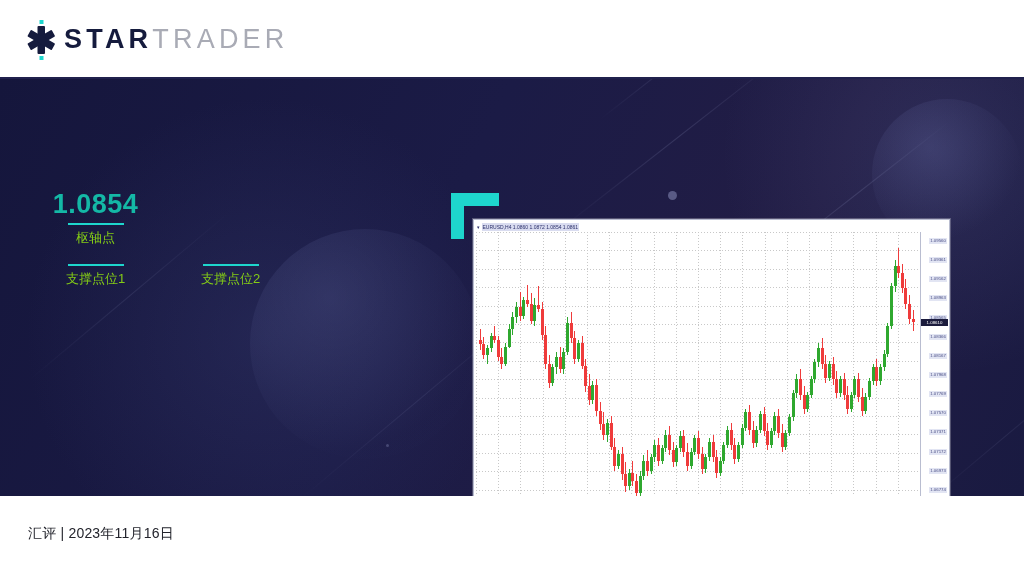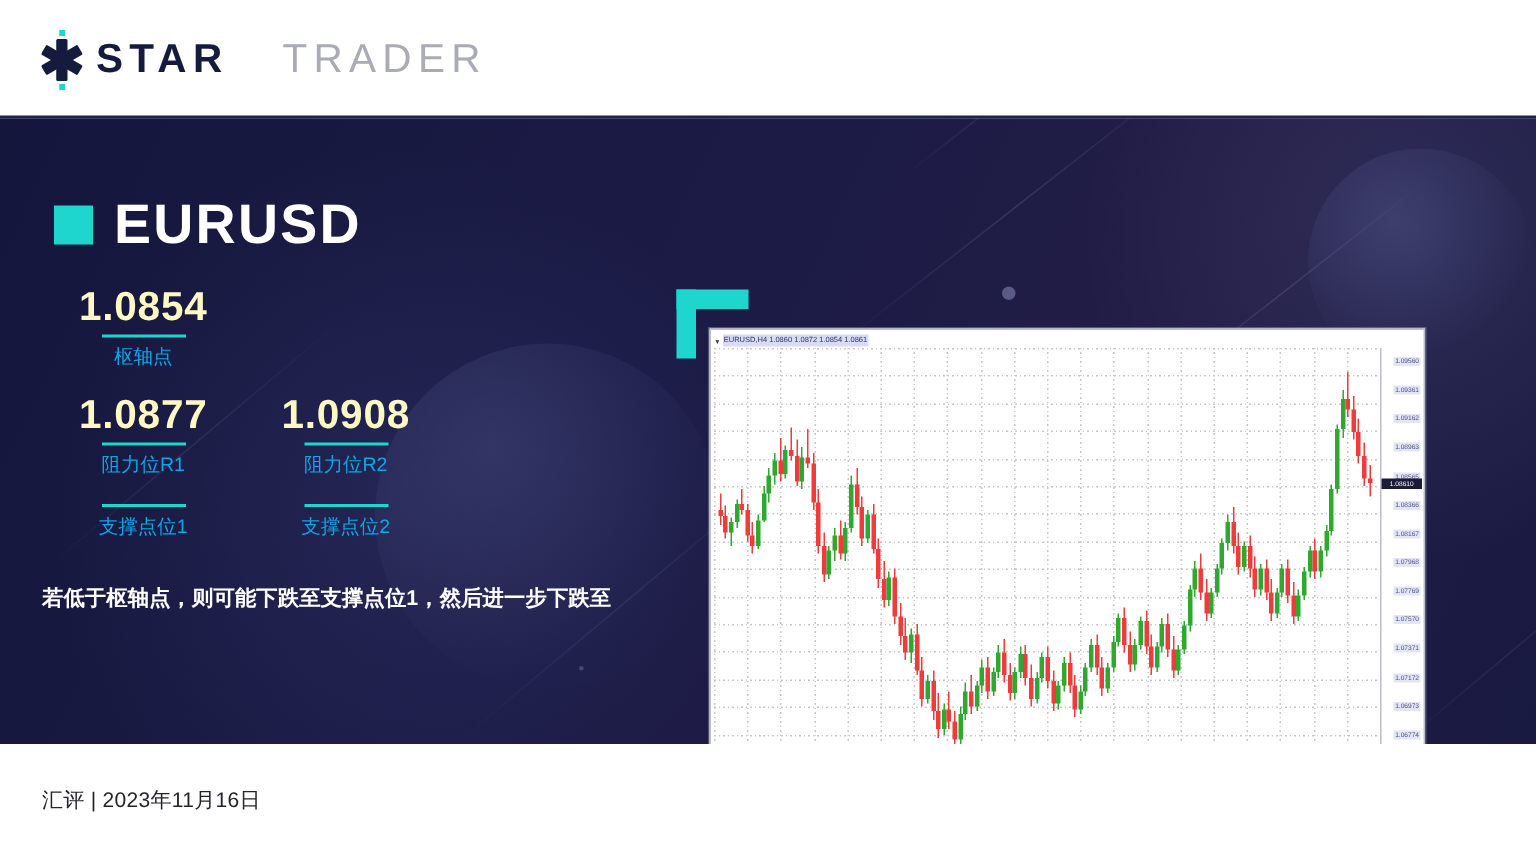--- a/index.html
+++ b/index.html
@@ -15,21 +15,21 @@
   .header {
     position:absolute; left:0; top:0; width:1024px; height:79px;
     background:#ffffff;
     display:flex; align-items:center;
   }
   .logo-wrap { display:flex; align-items:center; margin-left:24px; }
   .logo-mark { position:relative; width:34px; height:40px; margin-right:6px; }
   .logo-mark svg { display:block; }
   .logo-text { font-size:27px; letter-spacing:4.2px; font-weight:700; line-height:1; }
   .logo-star { color:#151b3d; }
-  .logo-trader { color:#a9abb5; font-weight:400;margin-left:36px; }
+  .logo-trader { color:#a9abb5; font-weight:400; }
   .header-rule {
     position:absolute; left:0; top:77px; width:1024px; height:2px;
     background:#20214d;
   }
 
   
   .stage {
     position:absolute; left:0; top:79px; width:1024px; height:417px;
     background:#171840;
     overflow:hidden;
@@ -70,24 +70,24 @@
   .pair-name {
     font-size:37px; font-weight:700; color:#ffffff; letter-spacing:1.5px; line-height:1;
   }
 
   .levels { position:absolute; left:0; top:110px; width:440px; }
   .lv-row { display:flex; }
   .lv {
     width:135px; text-align:center; margin-bottom:14px;
   }
   .lv-val {
-    font-size:27px; font-weight:700; color:#fef9c3; letter-spacing:.5px; line-height:1.15;
+    font-size:27px; font-weight:700; color:#14b8a6; letter-spacing:.5px; line-height:1.15;
   }
   .lv-ul { width:56px; height:2px; background:#1ed6cd; margin:3px auto 4px auto; }
-  .lv-lab { font-size:13px; color:#0ea5e9; font-weight:500; }
+  .lv-lab { font-size:13px; color:#84cc16; font-weight:500; }
 
   .row-pivot { padding-left:28px; }
   .row-r     { padding-left:28px; }
   .row-s     { padding-left:28px; }
 
   
   .analysis { position:absolute; left:28px; top:310px; width:390px; }
   .an-title {
     font-size:15px; font-weight:700; color:#ff2e6e; margin-bottom:8px; letter-spacing:.3px;
   }
@@ -185,60 +185,43 @@
   <div class="dot dot-2"></div>
 
   <div class="streak s1"></div>
   <div class="streak s2"></div>
   <div class="streak s3"></div>
   <div class="streak s4"></div>
   <div class="streak s5"></div>
   <div class="streak s6"></div>
 
   <div class="panel">
-    <div class="pair-row">
-      <span class="pair-sq"></span>
-      <span class="pair-name">EURUSD</span>
-    </div>
 
     <div class="levels">
       <div class="lv-row row-pivot">
         <div class="lv">
           <div class="lv-val">1.0854</div>
           <div class="lv-ul"></div>
           <div class="lv-lab">枢轴点</div>
-        </div>
-      </div>
-      <div class="lv-row row-r">
-        <div class="lv">
-          <div class="lv-val">1.0877</div>
-          <div class="lv-ul"></div>
-          <div class="lv-lab">阻力位R1</div>
-        </div>
-        <div class="lv">
-          <div class="lv-val">1.0908</div>
-          <div class="lv-ul"></div>
-          <div class="lv-lab">阻力位R2</div>
         </div>
       </div>
       <div class="lv-row row-s">
         <div class="lv">
           <div class="lv-ul"></div>
           <div class="lv-lab">支撑点位1</div>
         </div>
         <div class="lv">
           <div class="lv-ul"></div>
           <div class="lv-lab">支撑点位2</div>
         </div>
       </div>
     </div>
 
     <div class="analysis">
       <div class="an-body">
-        <div>若低于枢轴点，则可能下跌至支撑点位1，然后进一步下跌至</div>
       </div>
     </div>
   </div>
 
   <div class="bracket br-tl"></div>
 
   <div class="chart-frame">
     <div class="chart-inner">
       <div class="mt-title">
         <span class="tri">▾</span>

